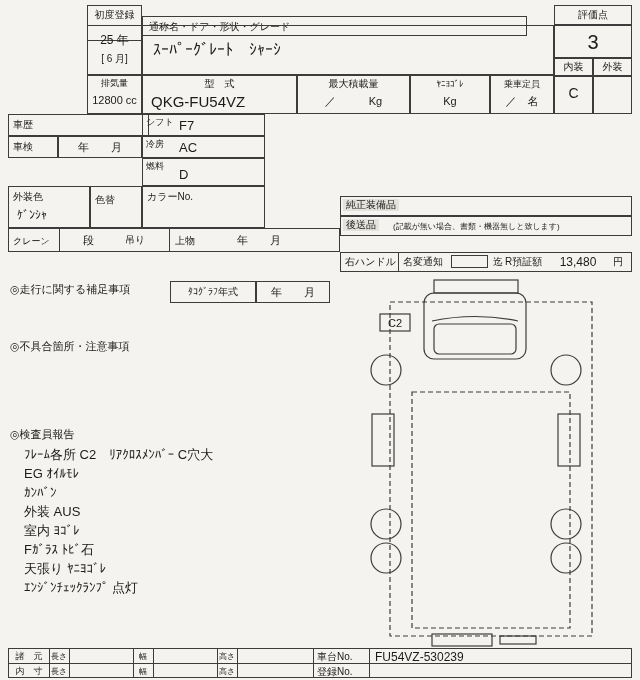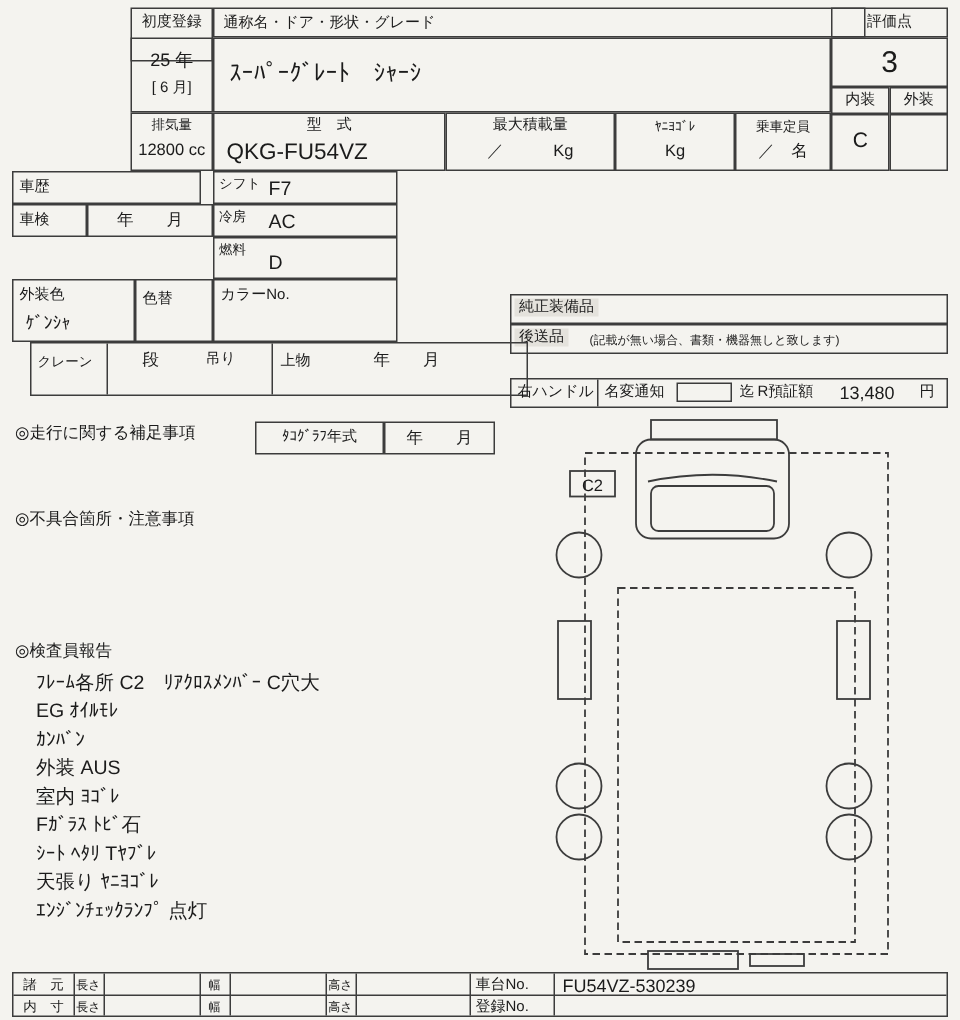--- a/index.html
+++ b/index.html
@@ -26,21 +26,21 @@
 
 
   <div class="b" style="left:87px;top:5px;width:55px;height:36px">
     <div class="t c" style="top:3px;font-size:10px">初度登録</div>
   </div>
   <div class="b" style="left:87px;top:25px;width:55px;height:50px">
     <div class="t c" style="top:7px;font-size:12px">25 年</div>
     <div class="t c" style="top:27px;font-size:10px">[ 6 月]</div>
   </div>
 
-  <div class="b" style="left:142px;top:5px;width:435px;height:20px">
+  <div class="b" style="left:142px;top:16px;width:385px;height:20px">
     <div class="t" style="left:6px;top:4px;font-size:10px">通称名・ドア・形状・グレード</div>
   </div>
   <div class="b" style="left:142px;top:25px;width:412px;height:50px">
     <div class="t" style="left:10px;top:14px;font-size:16px">ｽｰﾊﾟｰｸﾞﾚｰﾄ　ｼｬｰｼ</div>
   </div>
 
   <div class="b" style="left:554px;top:5px;width:78px;height:20px">
     <div class="t c" style="top:3px;font-size:10px">評価点</div>
   </div>
   <div class="b" style="left:554px;top:25px;width:78px;height:33px">
@@ -73,21 +73,21 @@
   </div>
   <div class="b" style="left:410px;top:75px;width:80px;height:39px">
     <div class="t c" style="top:3px;font-size:9px">ﾔﾆﾖｺﾞﾚ</div>
     <div class="t c" style="top:19px;font-size:11px">Kg</div>
   </div>
   <div class="b" style="left:490px;top:75px;width:64px;height:39px">
     <div class="t c" style="top:3px;font-size:9px">乗車定員</div>
     <div class="t c" style="top:19px;font-size:11px">／　名</div>
   </div>
 
-  <div class="b" style="left:8px;top:114px;width:126px;height:22px">
+  <div class="b" style="left:8px;top:114px;width:141px;height:22px">
     <div class="t" style="left:4px;top:4px;font-size:10px">車歴</div>
   </div>
   <div class="b" style="left:142px;top:114px;width:123px;height:22px">
     <div class="t" style="left:3px;top:2px;font-size:9px">シフト</div>
     <div class="t" style="left:36px;top:3px;font-size:13px">F7</div>
   </div>
   <div class="b" style="left:8px;top:136px;width:50px;height:22px">
     <div class="t" style="left:4px;top:4px;font-size:10px">車検</div>
   </div>
   <div class="b" style="left:58px;top:136px;width:84px;height:22px">
@@ -115,21 +115,21 @@
 
   <div class="b" style="left:340px;top:196px;width:292px;height:20px">
     <div class="t shaded" style="left:2px;top:2px;font-size:10px">純正装備品</div>
   </div>
 
   <div class="b" style="left:340px;top:216px;width:292px;height:20px">
     <div class="t shaded" style="left:2px;top:2px;font-size:10px">後送品</div>
     <div class="t" style="left:52px;top:5px;font-size:8px">(記載が無い場合、書類・機器無しと致します)</div>
   </div>
 
-  <div class="b" style="left:20px;top:228px;width:332px;height:36px">
+  <div class="b" style="left:8px;top:228px;width:332px;height:24px">
     <div class="vl" style="left:50px"></div>
     <div class="vl" style="left:160px"></div>
     <div class="t" style="left:4px;top:7px;font-size:9px">クレーン</div>
     <div class="t" style="left:74px;top:5px;font-size:11px">段</div>
     <div class="t" style="left:116px;top:5px;font-size:10px">吊り</div>
     <div class="t" style="left:166px;top:6px;font-size:10px">上物</div>
     <div class="t" style="left:228px;top:5px;font-size:11px">年　　月</div>
   </div>
 
   <div class="b" style="left:340px;top:252px;width:292px;height:20px">
@@ -154,21 +154,20 @@
   <div class="t" style="left:10px;top:340px;font-size:11px">◎不具合箇所・注意事項</div>
   <div class="t" style="left:10px;top:428px;font-size:11px">◎検査員報告</div>
 
   <div class="t" style="left:24px;top:447px;width:332px">
     <div class="rline">ﾌﾚｰﾑ各所 C2　ﾘｱｸﾛｽﾒﾝﾊﾞｰ C穴大</div>
     <div class="rline">EG ｵｲﾙﾓﾚ</div>
     <div class="rline">ｶﾝﾊﾞﾝ</div>
     <div class="rline">外装 AUS</div>
     <div class="rline">室内 ﾖｺﾞﾚ</div>
     <div class="rline">Fｶﾞﾗｽ ﾄﾋﾞ石</div>
-    <div class="rline">ｼｰﾄ ﾍﾀﾘ Tﾔﾌﾞﾚ</div>
     <div class="rline">天張り ﾔﾆﾖｺﾞﾚ</div>
     <div class="rline">ｴﾝｼﾞﾝﾁｪｯｸﾗﾝﾌﾟ 点灯</div>
   </div>
 
   <svg style="position:absolute;left:360px;top:272px" width="272" height="376" viewBox="0 0 272 376">
     <g fill="none" stroke="#3c3c3c" stroke-width="1.2">
       <rect x="30" y="30" width="202" height="334" stroke-dasharray="5 3"></rect>
       <rect x="74" y="8" width="84" height="13"></rect>
       <rect x="64" y="21" width="102" height="66" rx="10"></rect>
       <path d="M72 49 Q115 40 158 49"></path>

